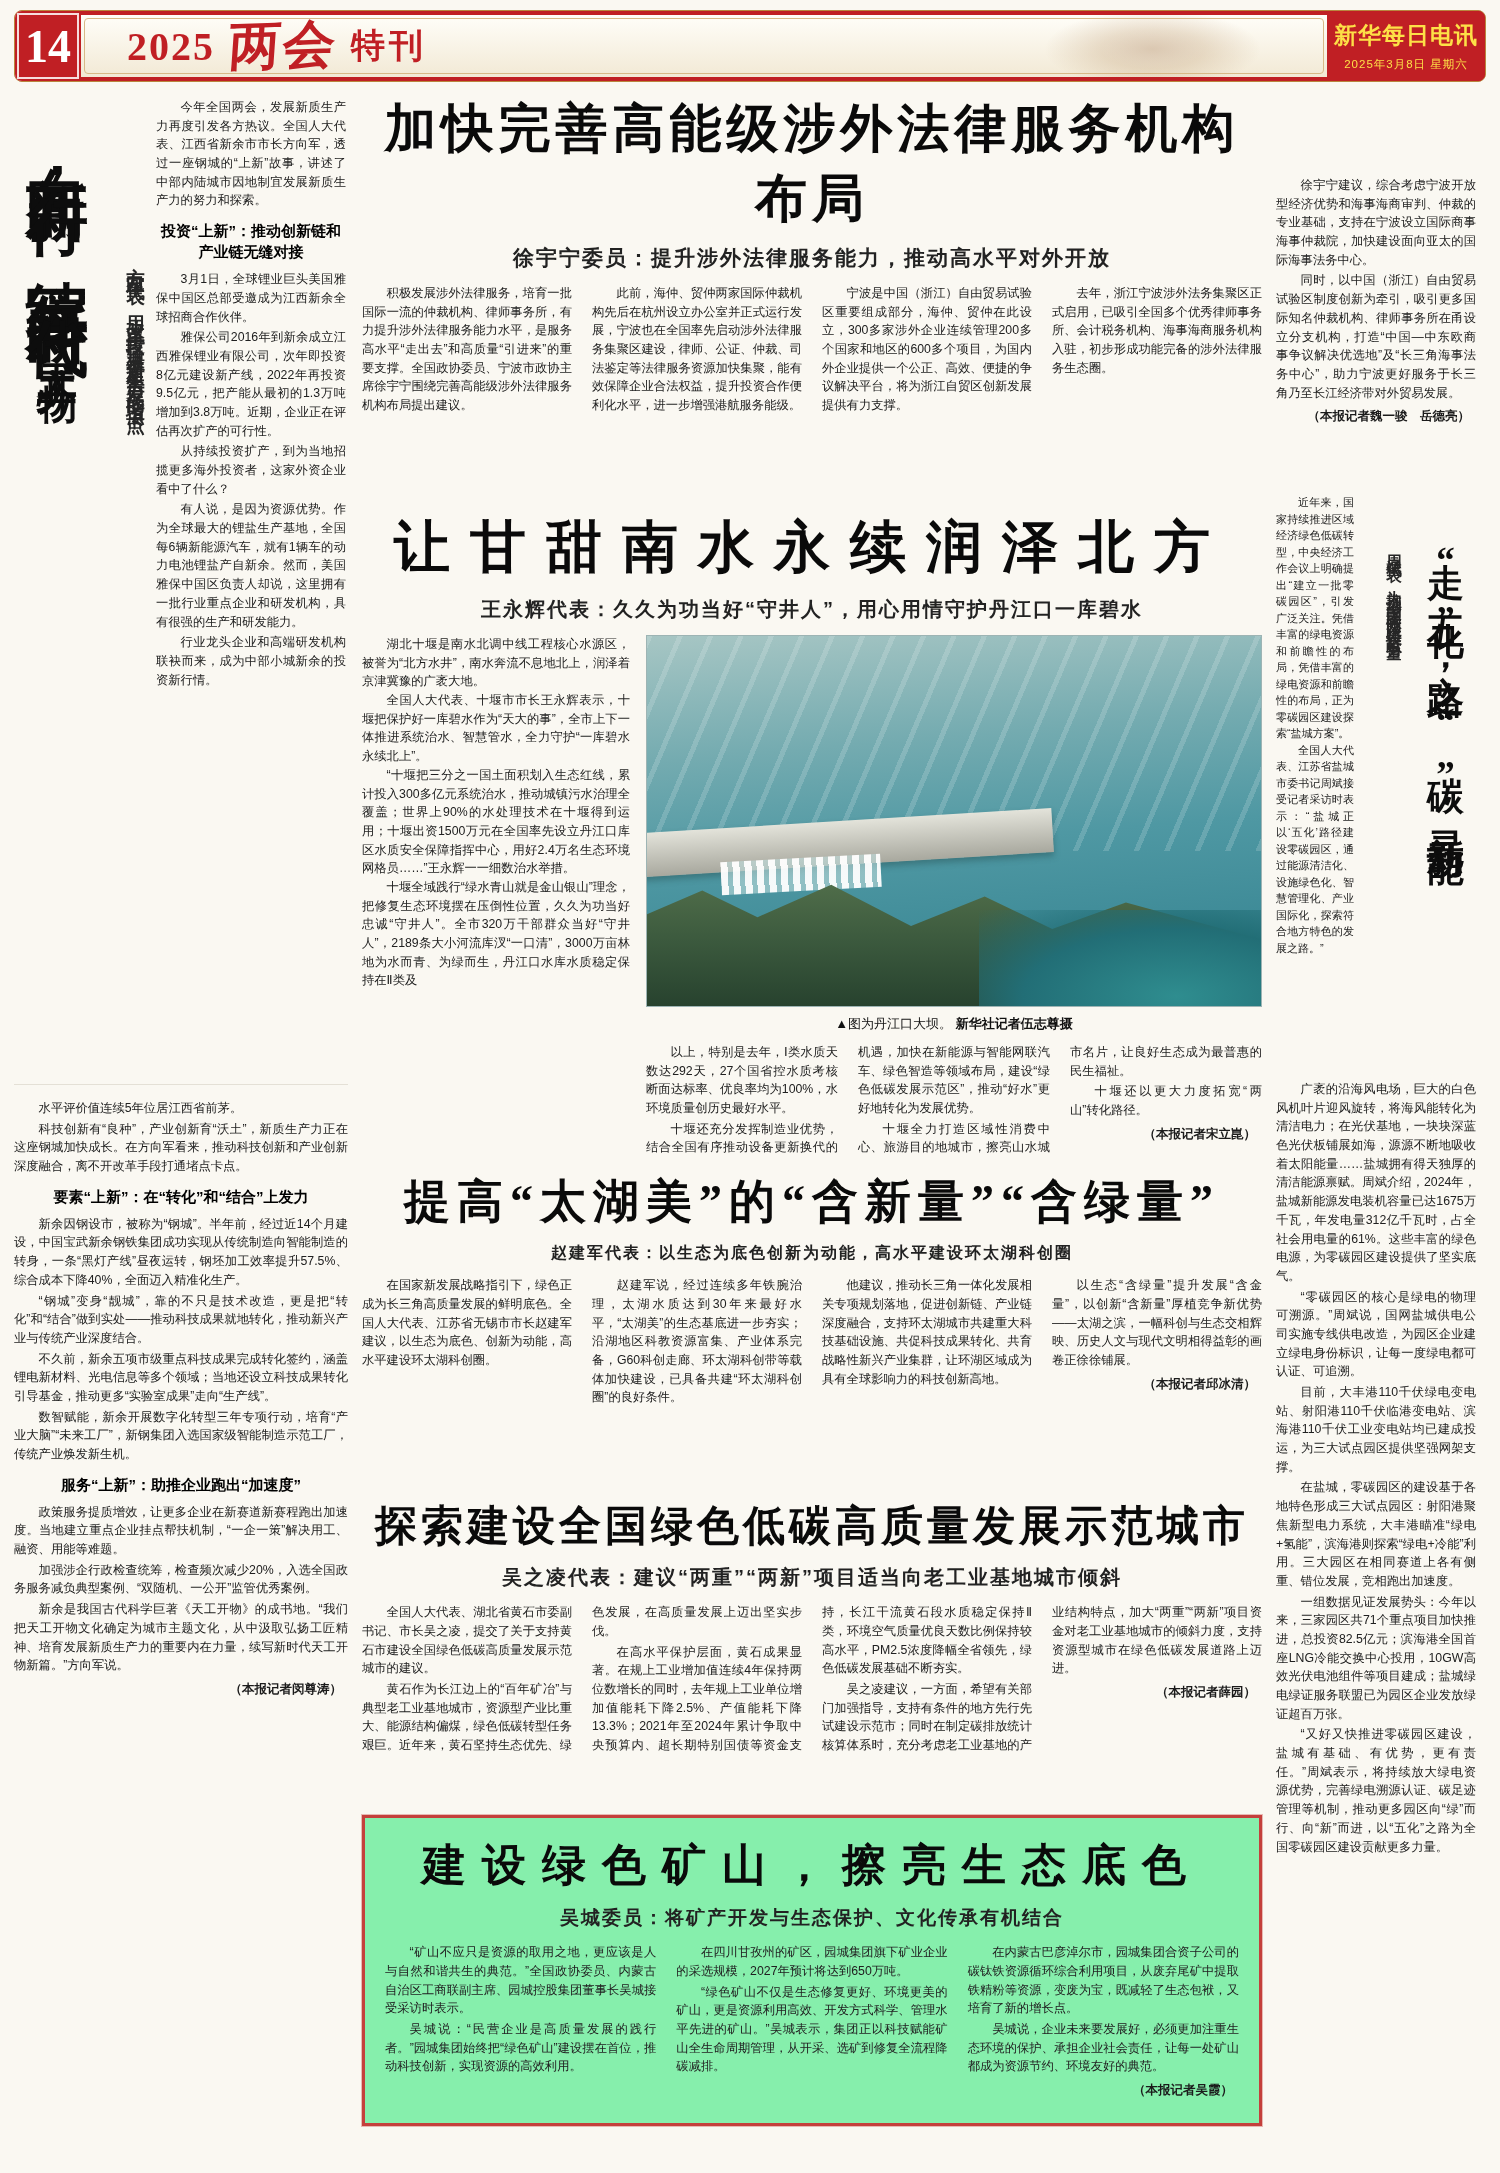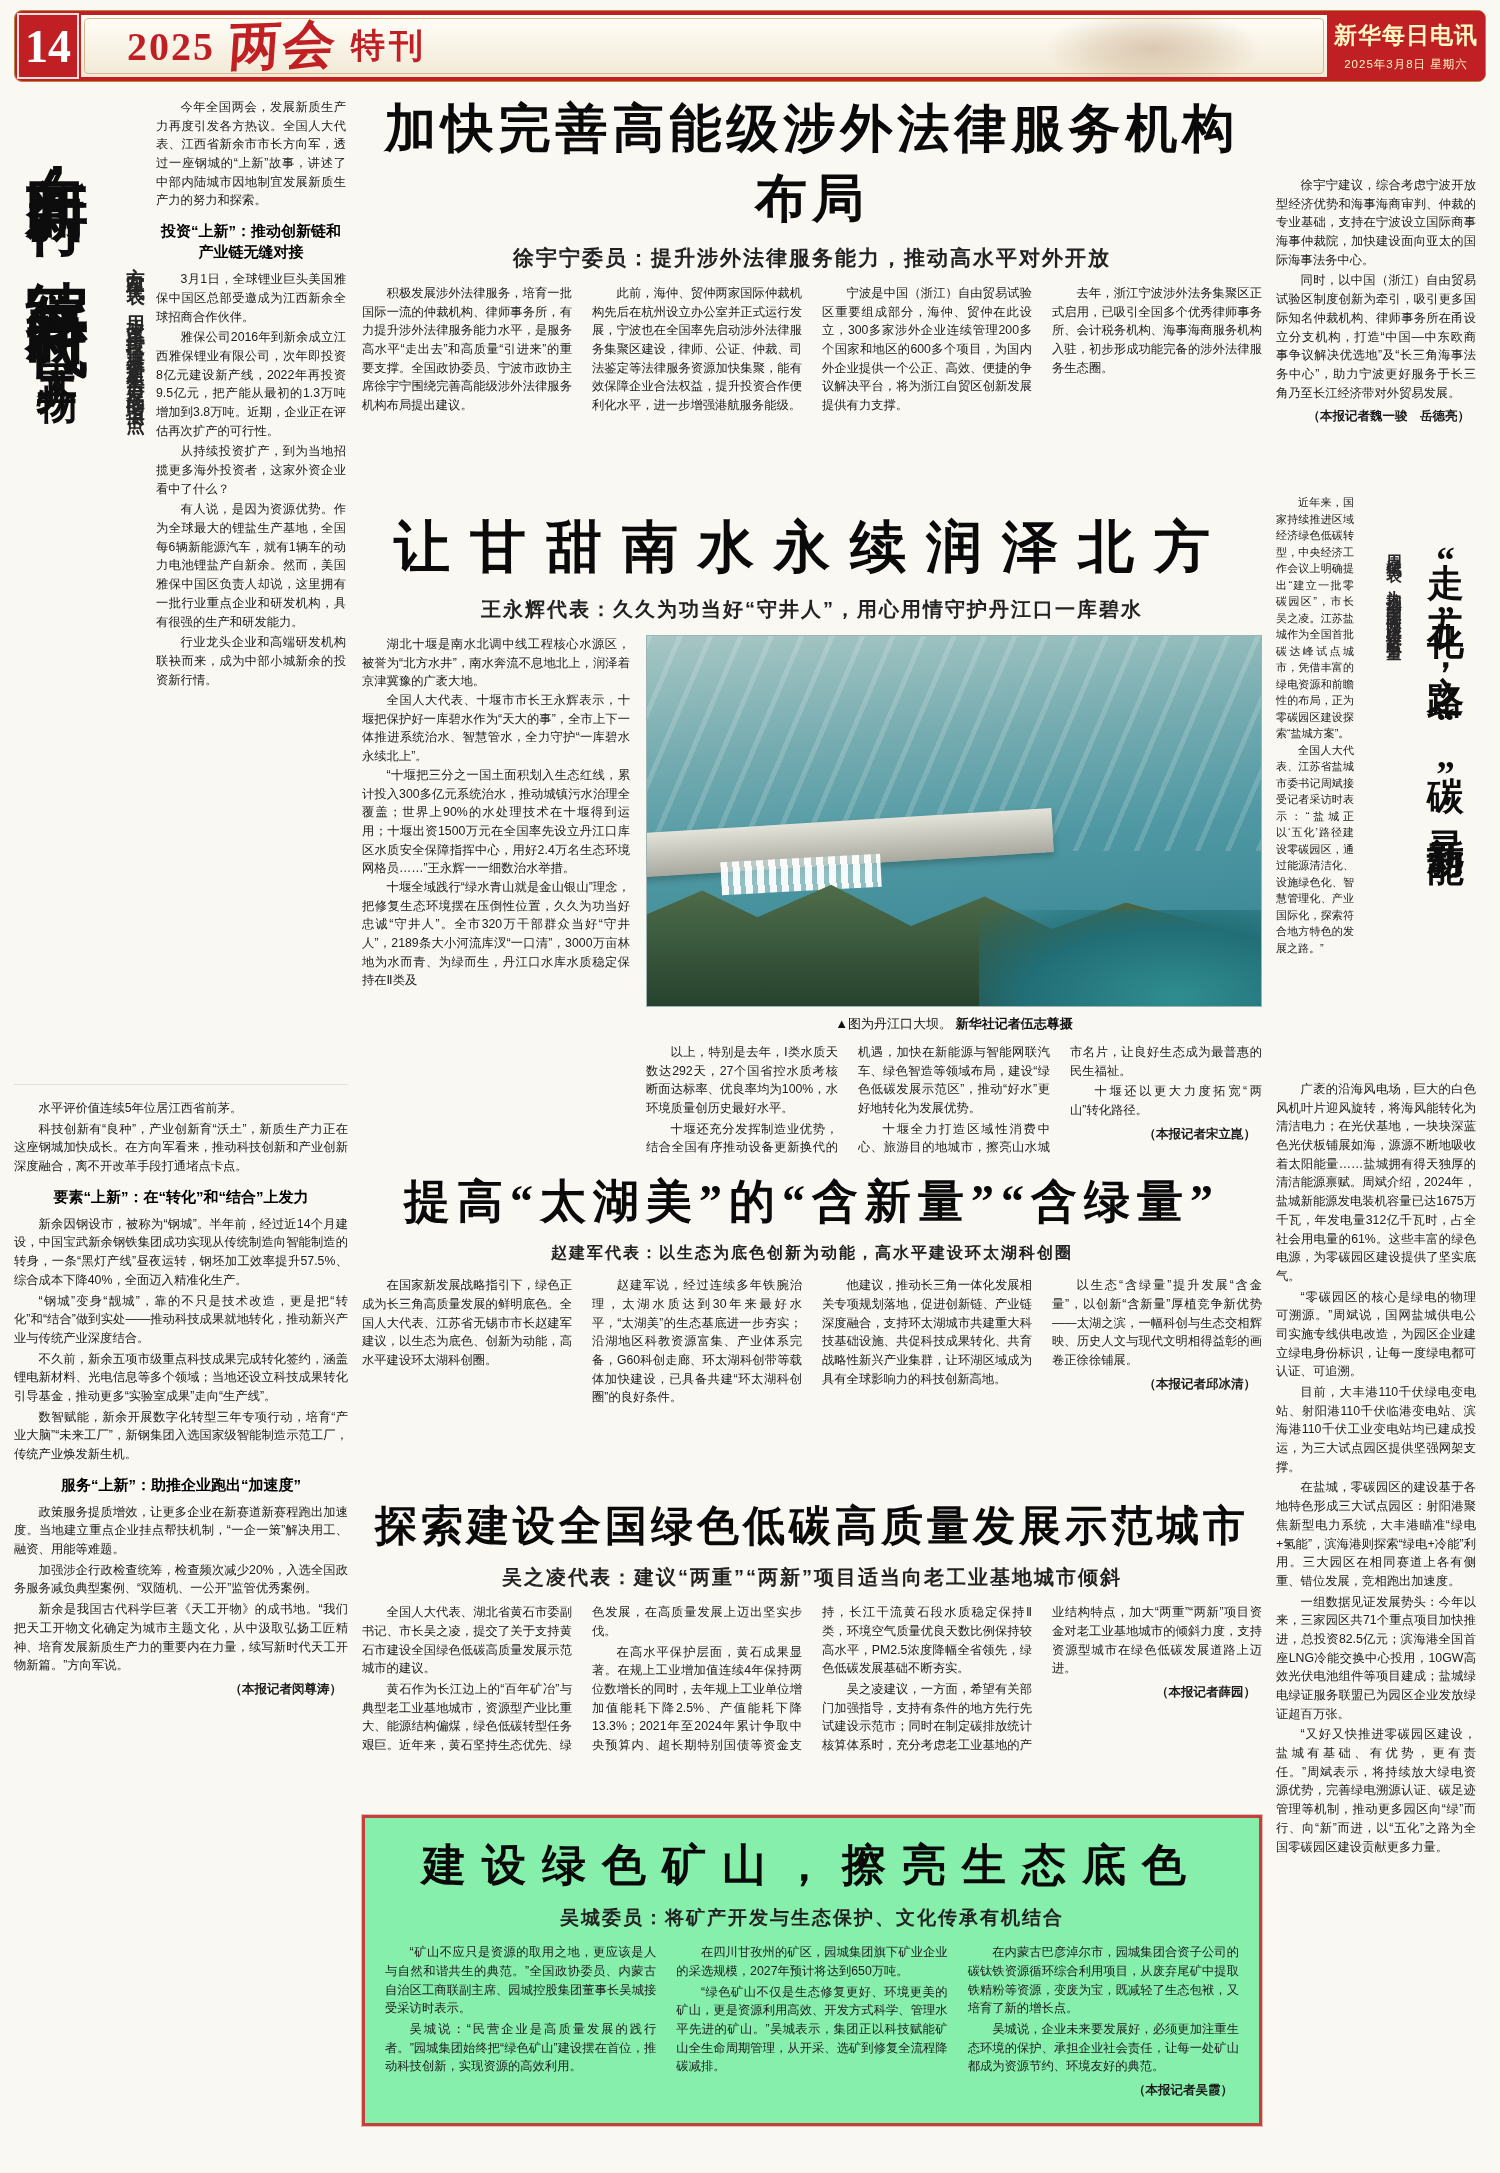--- a/index.html
+++ b/index.html
@@ -21,21 +21,21 @@
     background:
       radial-gradient(ellipse 150px 55px at 86% 55%, rgba(176,135,88,.45), rgba(176,135,88,0) 72%),
       radial-gradient(ellipse 70px 26px at 86% 55%, rgba(255,255,255,.85), rgba(255,255,255,0) 75%),
       linear-gradient(#fffef9, #f2e9d5);
   }
   .banner-inner-frame { position:absolute; inset:3px; border:1px solid #d8b887; border-radius:4px; pointer-events:none; }
   .banner .y2025 { color:#c01f24; font-size:40px; font-weight:700; font-family:"Liberation Serif","DejaVu Serif",serif; letter-spacing:2px; }
   .banner .lianghui { color:#c01f24; font-size:52px; font-weight:700; font-family:"Liberation Serif","DejaVu Serif",serif;
     transform:skewX(-6deg) rotate(-2deg); letter-spacing:2px; }
   .banner .tekan { color:#c01f24; font-size:34px; font-weight:700; letter-spacing:4px; }
-  .brand-box { width:158px; background:#c01f24; color:#fef9c3; display:flex; flex-direction:column; align-items:center; justify-content:center; gap:6px; padding:4px; }
+  .brand-box { width:158px; background:#c01f24; color:#fde047; display:flex; flex-direction:column; align-items:center; justify-content:center; gap:6px; padding:4px; }
   .brand-title { font-family:"Liberation Serif","DejaVu Serif",serif; font-size:23px; font-weight:700; letter-spacing:1px; white-space:nowrap; }
   .brand-date { font-size:11.5px; letter-spacing:1px; }
   
   .body-grid { display:flex; gap:14px; margin-top:10px; height:2060px; }
   .left-strip { width:334px; flex:none; display:flex; flex-direction:column; }
   .center-col { width:900px; flex:none; }
   .right-strip { width:200px; flex:none; display:flex; flex-direction:column;justify-content:center; }
   
   .para { font-size:12.3px; line-height:1.52; text-align:justify; text-indent:2em; color:#202020; }
   .byline { font-size:12.5px; font-weight:700; text-align:right; margin-top:6px; padding-right:6px; }
@@ -282,21 +282,21 @@
       <div class="a-cont">
         <div>
             <p class="para">徐宇宁建议，综合考虑宁波开放型经济优势和海事海商审判、仲裁的专业基础，支持在宁波设立国际商事海事仲裁院，加快建设面向亚太的国际海事法务中心。</p>
             <p class="para">同时，以中国（浙江）自由贸易试验区制度创新为牵引，吸引更多国际知名仲裁机构、律师事务所在甬设立分支机构，打造“中国—中东欧商事争议解决优选地”及“长三角海事法务中心”，助力宁波更好服务于长三角乃至长江经济带对外贸易发展。</p>
           </div>
         <p class="byline">（本报记者魏一骏　岳德亮）</p>
       </div>
       <div class="wuhua-head">
         <div class="wh-side">
           <div>
-              <p class="para">近年来，国家持续推进区域经济绿色低碳转型，中央经济工作会议上明确提出“建立一批零碳园区”，市长吴之凌。江苏盐城作为全国首批碳达峰试点城市，凭借丰富的绿电资源和前瞻性的布局，正为零碳园区建设探索“盐城方案”。</p>
+              <p class="para">近年来，国家持续推进区域经济绿色低碳转型，中央经济工作会议上明确提出“建立一批零碳园区”，引发广泛关注。凭借丰富的绿电资源和前瞻性的布局，凭借丰富的绿电资源和前瞻性的布局，正为零碳园区建设探索“盐城方案”。</p>
               <p class="para">全国人大代表、江苏省盐城市委书记周斌接受记者采访时表示：“盐城正以‘五化’路径建设零碳园区，通过能源清洁化、设施绿色化、智慧管理化、产业国际化，探索符合地方特色的发展之路。”</p>
             </div>
         </div>
         <div class="wh-subtitle">周斌代表：为推动全国零碳园区建设贡献力量</div>
         <div class="wh-headline">走“五化”之路，“碳”寻新动能</div>
       </div>
       <div class="wuhua-body">
         <div>
             <p class="para">广袤的沿海风电场，巨大的白色风机叶片迎风旋转，将海风能转化为清洁电力；在光伏基地，一块块深蓝色光伏板铺展如海，源源不断地吸收着太阳能量……盐城拥有得天独厚的清洁能源禀赋。周斌介绍，2024年，盐城新能源发电装机容量已达1675万千瓦，年发电量312亿千瓦时，占全社会用电量的61%。这些丰富的绿色电源，为零碳园区建设提供了坚实底气。</p>
             <p class="para">“零碳园区的核心是绿电的物理可溯源。”周斌说，国网盐城供电公司实施专线供电改造，为园区企业建立绿电身份标识，让每一度绿电都可认证、可追溯。</p>

